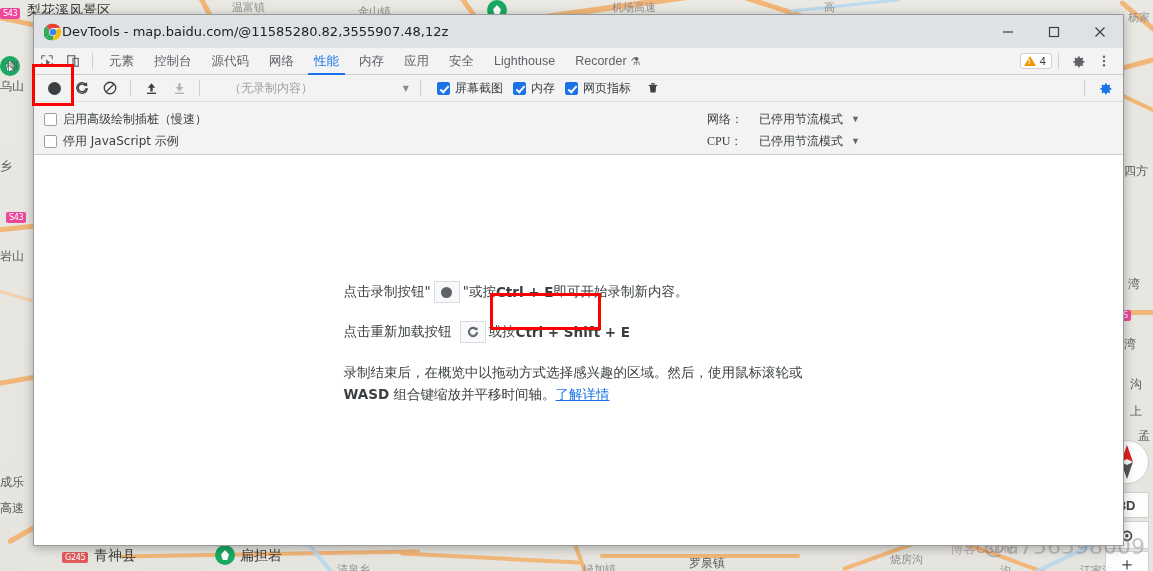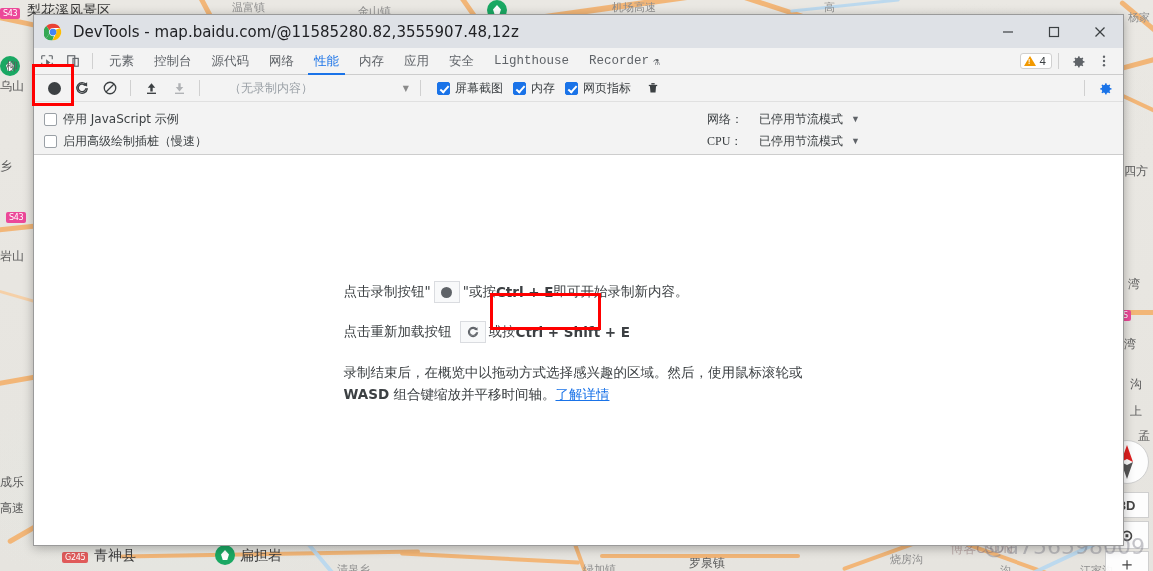--- a/index.html
+++ b/index.html
@@ -109,22 +109,22 @@
 
   
   #titlebar {
     height: 33px;
     background: #dee1e6;
     display: flex; align-items: center;
     flex: 0 0 33px;
   }
   #chrome-logo { width: 18px; height: 18px; margin-left: 10px; flex: 0 0 18px; position: relative;}
   #title-text {
-    margin-left: 11px;
-    font-size: 15px; color: #202124;
+    margin-left: 0;
+    font-size: 13px; color: #202124;
     font-family: "DejaVu Sans", sans-serif;
     white-space: nowrap; overflow: hidden;
     flex: 1 1 auto;
   }
   .wbtn {
     width: 46px; height: 33px;
     display: flex; align-items: center; justify-content: center;
     color: #3c4043;
   }
 
@@ -140,21 +140,21 @@
     width: 26px; height: 26px;
     display: flex; align-items: center; justify-content: center;
   }
   .vsep { width:1px; height:16px; background:#d0d0d0; margin:0 6px; flex:0 0 1px;}
   .tab {
     height: 27px;
     padding: 4px 10px;
     display: flex; align-items: center;
     font-size: 12.5px;
     color: #5f6368;
-    font-family: Liberation Mono, monospace;
+    font-family: Liberation Sans, sans-serif;
     white-space: nowrap;
     position: relative;
   }
   .tab.active { color: #1a73e8; }
   .tab.active::after {
     content: ""; position: absolute;
     left: 4px; right: 4px; bottom: 0; height: 2px;
     background: #1a73e8;
   }
   #tabbar-right {
@@ -563,25 +563,25 @@
           <path d="M10 6.5a3.5 3.5 0 1 0 0 7 3.5 3.5 0 0 0 0-7zm8 4.8v-1.6l-2-.5a6.3 6.3 0 0 0-.7-1.7l1.1-1.7-1.2-1.2-1.7 1.1a6.3 6.3 0 0 0-1.7-.7l-.5-2h-1.6l-.5 2c-.6.15-1.2.4-1.7.7L5.8 4.6 4.6 5.8l1.1 1.7c-.3.5-.55 1.1-.7 1.7l-2 .5v1.6l2 .5c.15.6.4 1.2.7 1.7l-1.1 1.7 1.2 1.2 1.7-1.1c.5.3 1.1.55 1.7.7l.5 2h1.6l.5-2c.6-.15 1.2-.4 1.7-.7l1.7 1.1 1.2-1.2-1.1-1.7c.3-.5.55-1.1.7-1.7z" fill="#1a73e8"></path>
         </svg>
       </div>
     </div>
   </div>
 
   <div id="settings-pane">
     <div id="settings-left">
         <div class="set-row">
           <span class="chk empty"></span>
-          <span>停用 JavaScript 示例</span>
+          <span>启用高级绘制插桩（慢速）</span>
         </div>
         <div class="set-row">
           <span class="chk empty"></span>
-          <span>启用高级绘制插桩（慢速）</span>
+          <span>停用 JavaScript 示例</span>
         </div>
       </div>
     <div id="settings-right">
       <div class="set-row2">
         <span class="set-label">网络：</span>
         <span class="set-val">已停用节流模式</span>
         <span class="set-caret">▼</span>
       </div>
       <div class="set-row2">
         <span class="set-label">CPU：</span>

